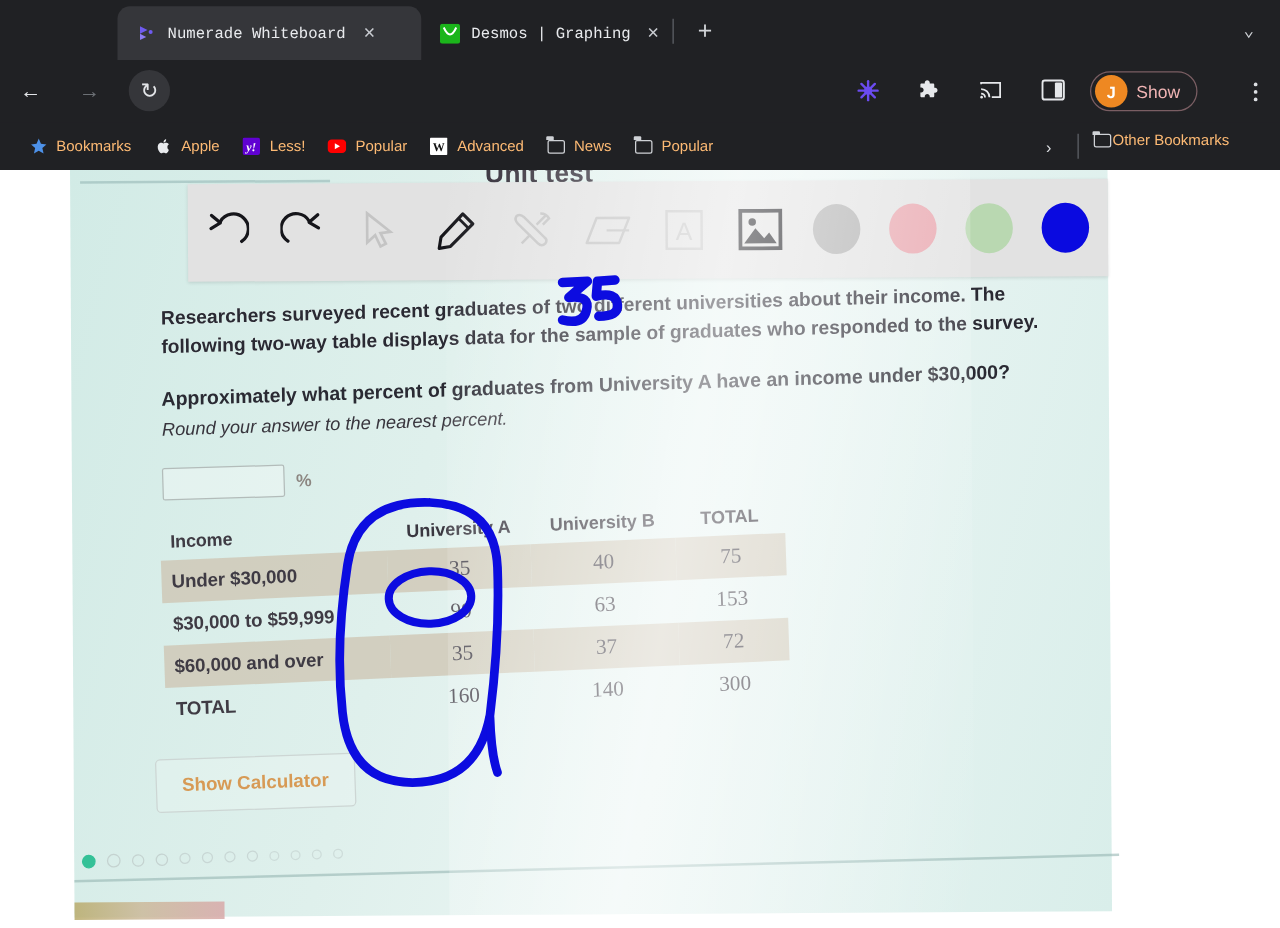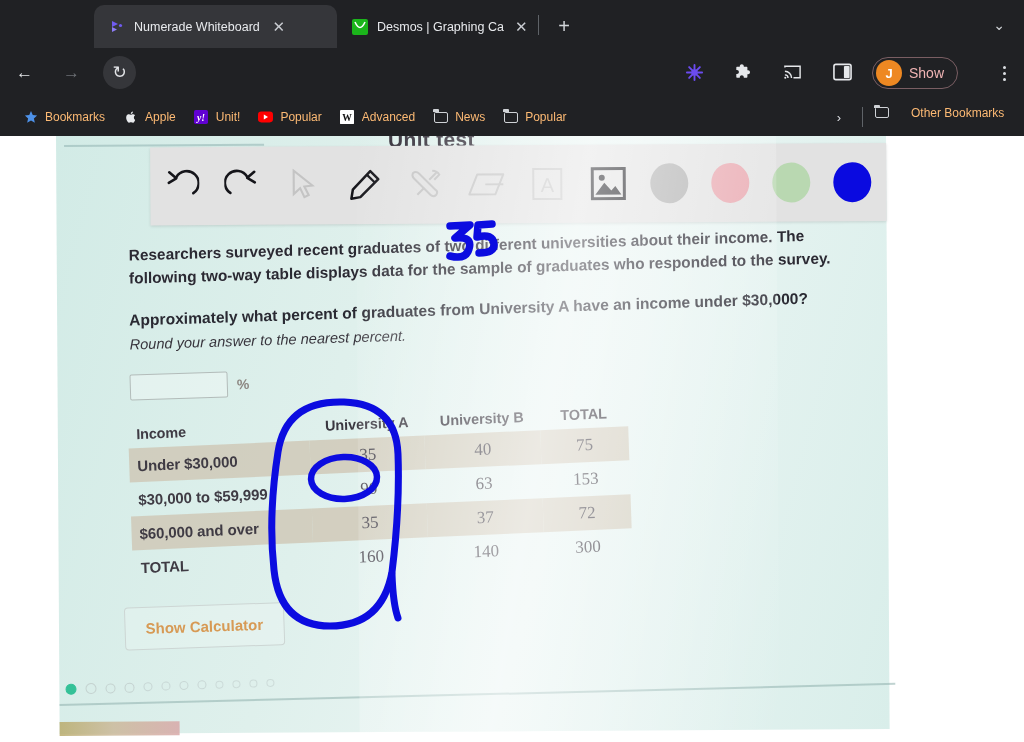--- a/index.html
+++ b/index.html
@@ -21,20 +21,21 @@
     left: 0; top: 0;
     width: 1024px;
     height: 136px;
     background: #202124;
     z-index: 10;
   }
   .tabstrip {
     position: relative;
     height: 48px;
     background: #202124;
+    font-family: Liberation Mono, monospace;
   }
   .tab {
     position: absolute;
     top: 5px;
     height: 43px;
     display: flex;
     align-items: center;
     gap: 9px;
     padding: 0 8px 0 14px;
     box-sizing: border-box;
@@ -214,21 +215,21 @@
     position:absolute; left:828px; top:9px;
     width:22px;height:20px;
     color:#dcdfe3;font-size:13px;
     display:flex;align-items:center;justify-content:center;
   }
   .bm-divider {
     position:absolute;left:862px;top:9px;width:1px;height:20px;background:#5f6368;
   }
   .bm-other {
     position:absolute;left:874px;top:7px;
-    display:flex;align-items:center;gap:22px;
+    display:flex;gap:1px;
   }
 
   
   #page {
     position:absolute;
     left:0; top:136px;
     width:1024px; height:606px;
     background:#ffffff;
     overflow:hidden;
   }
@@ -522,21 +523,21 @@
       <span class="bm-label">Apple</span>
     </div>
 
     <div class="bm">
       <span class="bm-ico">
         <svg width="14" height="14" viewBox="0 0 16 16">
           <rect width="16" height="16" rx="2" fill="#6001d2"></rect>
           <text x="8" y="12" font-size="11" font-family="Liberation Serif, serif" font-style="italic" font-weight="bold" fill="#ffffff" text-anchor="middle">y!</text>
         </svg>
       </span>
-      <span class="bm-label">Unit!</span>
+      <span class="bm-label">Less!</span>
     </div>
 
     <div class="bm">
       <span class="bm-ico">
         <svg width="15" height="12" viewBox="0 0 18 13">
           <rect width="18" height="13" rx="4" fill="#ff0000"></rect>
           <path d="M7 3.6 L12 6.5 L7 9.4 Z" fill="#ffffff"></path>
         </svg>
       </span>
       <span class="bm-label">Popular</span>

